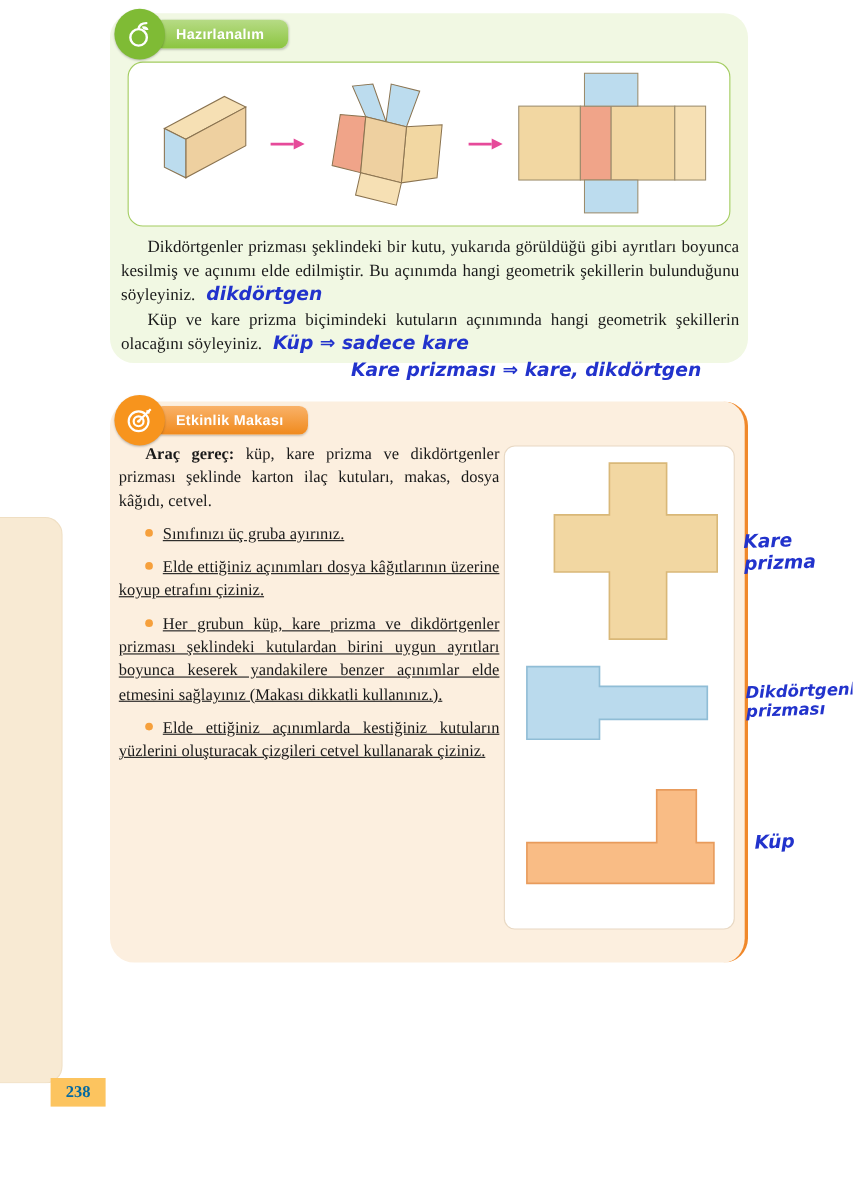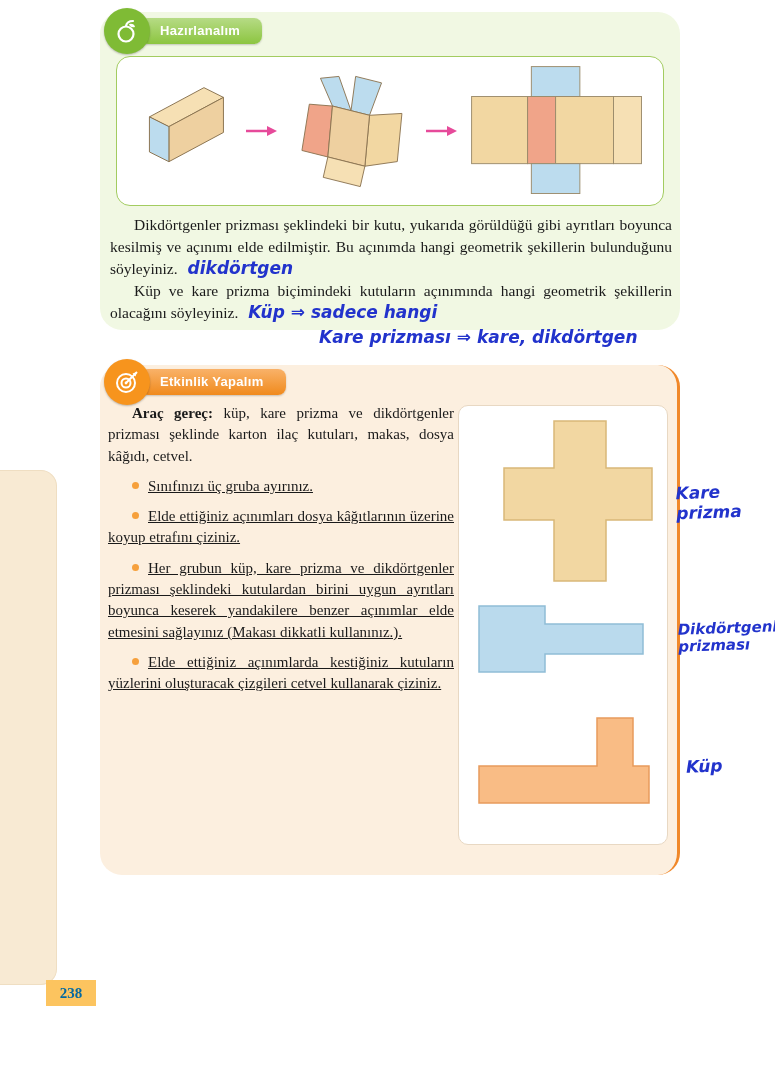--- a/index.html
+++ b/index.html
@@ -150,37 +150,37 @@
       <rect x="66" y="38" width="30" height="72" fill="#f0a489" stroke="#9a8a6a" stroke-width="1"></rect>
       <rect x="96" y="38" width="62" height="72" fill="#f2d7a2" stroke="#9a8a6a" stroke-width="1"></rect>
       <rect x="158" y="38" width="30" height="72" fill="#f6e0b4" stroke="#9a8a6a" stroke-width="1"></rect>
       <rect x="70" y="6" width="52" height="32" fill="#bcdcee" stroke="#9a8a6a" stroke-width="1"></rect>
       <rect x="70" y="110" width="52" height="32" fill="#bcdcee" stroke="#9a8a6a" stroke-width="1"></rect>
     </svg>
   </div>
 
   <div class="prep-text">
     <p><span>Dikdörtgenler prizması şeklindeki bir kutu, yukarıda görüldüğü gibi ayrıtları boyunca kesilmiş ve açınımı elde edilmiştir. Bu açınımda hangi geometrik şekillerin bulunduğunu söyleyiniz.</span><span class="hw hw-inline">dikdörtgen</span></p>
-    <p><span>Küp ve kare prizma biçimindeki kutuların açınımında hangi geometrik şekillerin olacağını söyleyiniz.</span><span class="hw hw-inline">Küp ⇒ sadece hangi</span><span class="hw hw-line3">Kare prizması ⇒ kare, dikdörtgen</span></p>
+    <p><span>Küp ve kare prizma biçimindeki kutuların açınımında hangi geometrik şekillerin olacağını söyleyiniz.</span><span class="hw hw-inline">Küp ⇒ sadece kare</span><span class="hw hw-line3">Kare prizması ⇒ kare, dikdörtgen</span></p>
   </div>
 </section>
 
 <section class="section act-section">
 
   <div class="badge act-badge">
     <div class="badge-circle act-circle">
       <svg width="28" height="28" viewBox="0 0 28 28">
         <circle cx="13" cy="15" r="9" fill="none" stroke="#ffffff" stroke-width="2"></circle>
         <circle cx="13" cy="15" r="4.5" fill="none" stroke="#ffffff" stroke-width="2"></circle>
         <circle cx="13" cy="15" r="1.4" fill="#ffffff"></circle>
         <line x1="13" y1="15" x2="24" y2="4" stroke="#ffffff" stroke-width="2"></line>
         <polygon points="24,4 19.5,5.5 22.5,8.5" fill="#ffffff"></polygon>
       </svg>
     </div>
-    <div class="badge-pill act-pill">Etkinlik Yapalım</div>
+    <div class="badge-pill act-pill">Etkinlik Makası</div>
   </div>
 
   <div class="act-text">
     <p class="materials"><b>Araç gereç:</b> <span>küp, kare prizma ve dikdörtgenler prizması şeklinde karton ilaç kutuları, makas, dosya kâğıdı, cetvel.</span></p>
 
     <ul class="act-bullets">
       <li><span class="bullet-dot"></span><span>Sınıfınızı üç gruba ayırınız.</span></li>
       <li><span class="bullet-dot"></span><span>Elde ettiğiniz açınımları dosya kâğıtlarının üzerine koyup etrafını çiziniz.</span></li>
       <li><span class="bullet-dot"></span><span>Her grubun küp, kare prizma ve dikdörtgenler prizması şeklindeki kutulardan birini uygun ayrıtları boyunca keserek yandakilere benzer açınımlar elde etmesini sağlayınız (Makası dikkatli kullanınız.).</span></li>
       <li><span class="bullet-dot"></span><span>Elde ettiğiniz açınımlarda kestiğiniz kutuların yüzlerini oluşturacak çizgileri cetvel kullanarak çiziniz.</span></li>

